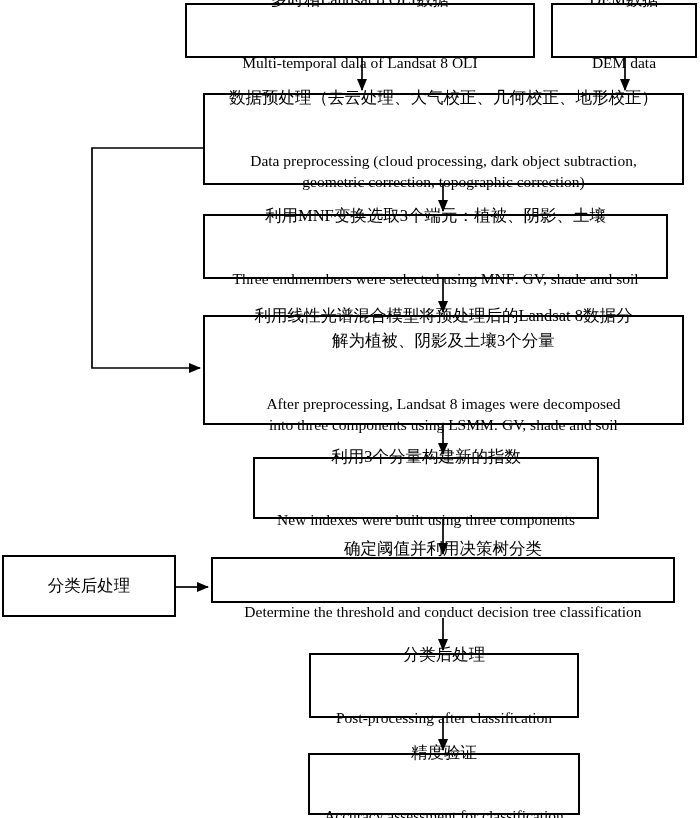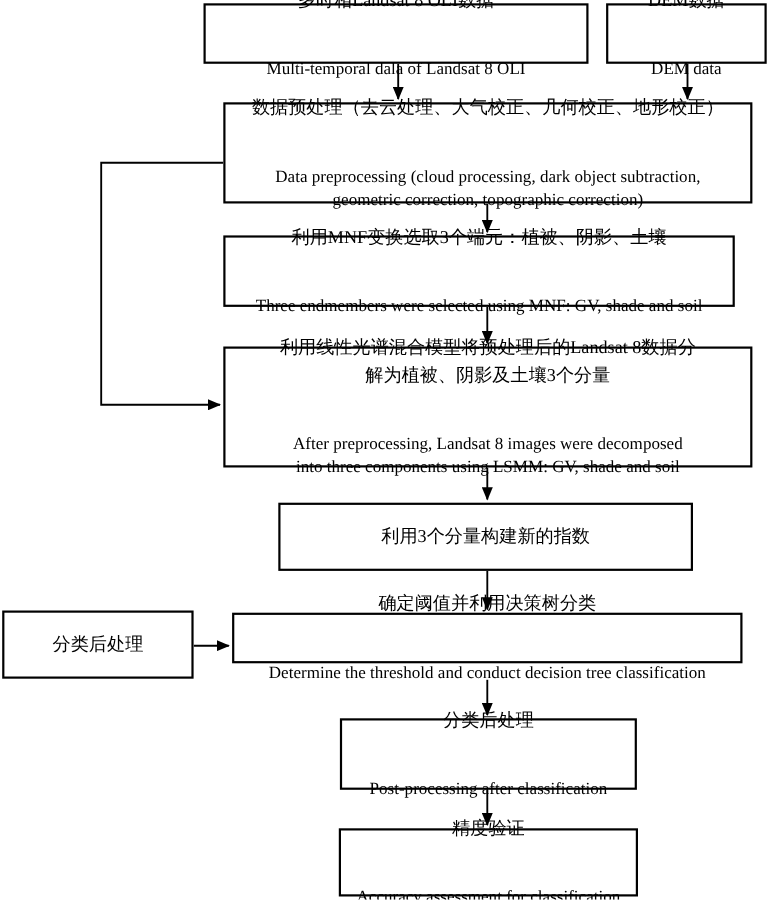--- a/index.html
+++ b/index.html
@@ -44,21 +44,21 @@
   .en {
     font-size: 15.5px;
     line-height: 1.38;
     white-space: pre-line;
   }
   #n-landsat        { left: 185px; top: 3px;   width: 350px; height: 55px; }
   #n-dem            { left: 551px; top: 3px;   width: 146px; height: 55px; }
   #n-preprocessing  { left: 203px; top: 93px;  width: 481px; height: 92px; }
   #n-mnf            { left: 203px; top: 214px; width: 465px; height: 65px; }
   #n-lsmm           { left: 203px; top: 315px; width: 481px; height: 110px; }
-  #n-indexes        { left: 253px; top: 457px; width: 377px; height: 62px; }
+  #n-indexes        { left: 253px; top: 457px; width: 346px; height: 62px; }
   #n-ground         { left: 2px;   top: 555px; width: 174px; height: 62px; }
   #n-decision       { left: 211px; top: 557px; width: 464px; height: 46px; }
   #n-postprocessing { left: 309px; top: 653px; width: 270px; height: 65px; }
   #n-accuracy       { left: 308px; top: 753px; width: 272px; height: 62px; }
 </style>
 </head>
 <body>
 
 <div class="canvas">
 
@@ -103,20 +103,21 @@
 
   <div class="node" id="n-lsmm">
     <div class="zh">利用线性光谱混合模型将预处理后的Landsat 8数据分
 解为植被、阴影及土壤3个分量</div>
     <div class="en">After preprocessing, Landsat 8 images were decomposed
 into three components using LSMM: GV, shade and soil</div>
   </div>
 
   <div class="node" id="n-indexes">
     <div class="zh">利用3个分量构建新的指数</div>
+    <div class="en">New indexes were built using three components</div>
   </div>
 
   <div class="node" id="n-ground">
     <div class="zh">分类后处理</div>
   </div>
 
   <div class="node" id="n-decision">
     <div class="zh">确定阈值并利用决策树分类</div>
     <div class="en">Determine the threshold and conduct decision tree classification</div>
   </div>

